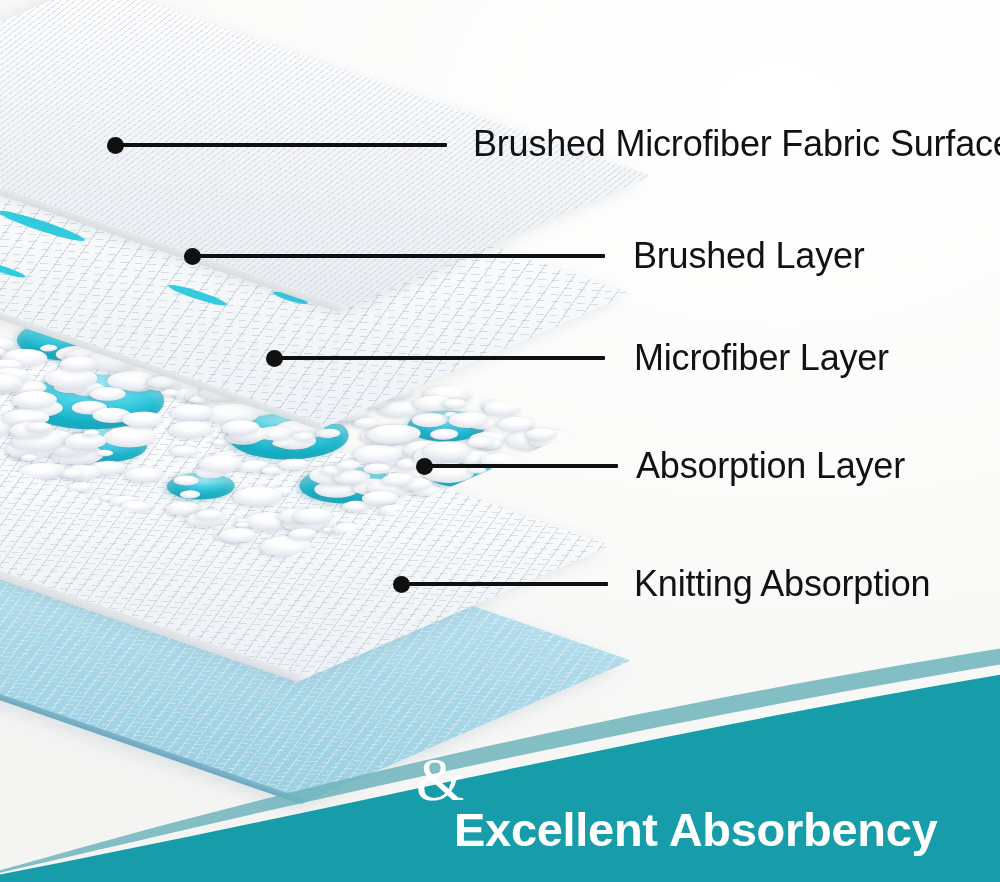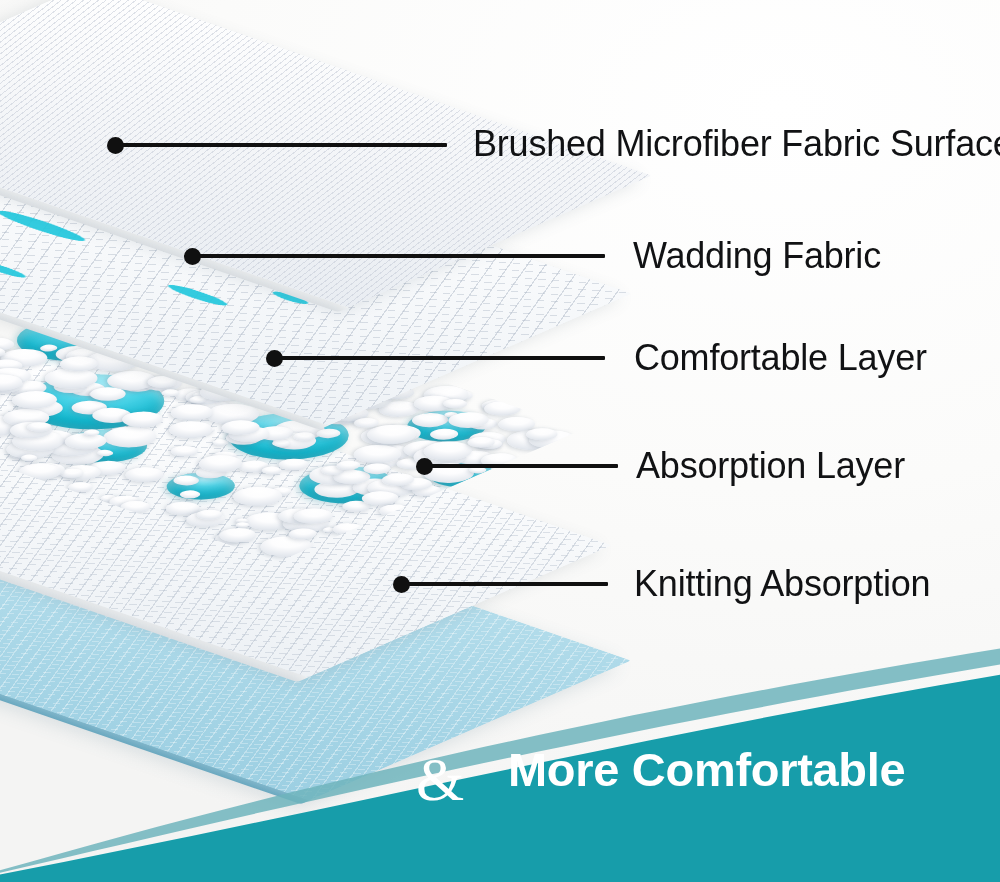--- a/index.html
+++ b/index.html
@@ -484,35 +484,35 @@
     </div>
 
   </div>
 
   <div id="callouts">
       <div class="leader-dot" style="left: 107px; top: 137px; background: rgb(16, 16, 16);"></div>
       <div class="leader" style="left: 122px; top: 143px; width: 325px; background: rgb(16, 16, 16);"></div>
       <div class="label" style="left: 473px; top: 126px;">Brushed Microfiber Fabric Surface</div>
       <div class="leader-dot" style="left: 184px; top: 248px; background: rgb(16, 16, 16);"></div>
       <div class="leader" style="left: 199px; top: 254px; width: 406px; background: rgb(16, 16, 16);"></div>
-      <div class="label" style="left: 633px; top: 238px;">Wadding Fabric</div>
+      <div class="label" style="left: 633px; top: 238px;">Brushed Layer</div>
       <div class="leader-dot" style="left: 266px; top: 350px; background: rgb(16, 16, 16);"></div>
       <div class="leader" style="left: 281px; top: 356px; width: 324px; background: rgb(16, 16, 16);"></div>
-      <div class="label" style="left: 634px; top: 340px;">Comfortable Layer</div>
+      <div class="label" style="left: 634px; top: 340px;">Microfiber Layer</div>
       <div class="leader-dot" style="left: 416px; top: 458px; background: rgb(16, 16, 16);"></div>
       <div class="leader" style="left: 431px; top: 464px; width: 187px; background: rgb(16, 16, 16);"></div>
       <div class="label" style="left: 636px; top: 448px;">Absorption Layer</div>
       <div class="leader-dot" style="left: 393px; top: 576px; background: rgb(16, 16, 16);"></div>
       <div class="leader" style="left: 408px; top: 582px; width: 200px; background: rgb(16, 16, 16);"></div>
       <div class="label" style="left: 634px; top: 566px;">Knitting Absorption</div>
     </div>
 
   <div class="banner-wrap">
     <svg viewBox="0 0 1000 300" preserveAspectRatio="none" aria-hidden="true">
       <path id="banner-arc" d="M -40 300 C 260 212 600 130 1040 60 L 1040 76 C 600 148 270 228 -40 300 Z" fill="#6fb4bc" opacity="0.85"></path>
       <path id="banner-fill" d="M -40 300 C 300 236 640 152 1040 86 L 1040 300 Z" fill="#179daa"></path>
     </svg>
   </div>
 
   <div class="banner-text" id="banner-ampersand">&amp;</div>
-  <div class="banner-text" id="banner-line-1">More Comfortable</div>
+  <div class="banner-text" id="banner-line-2">Excellent Absorbency</div>
 
 </div>
 
 </body></html>

